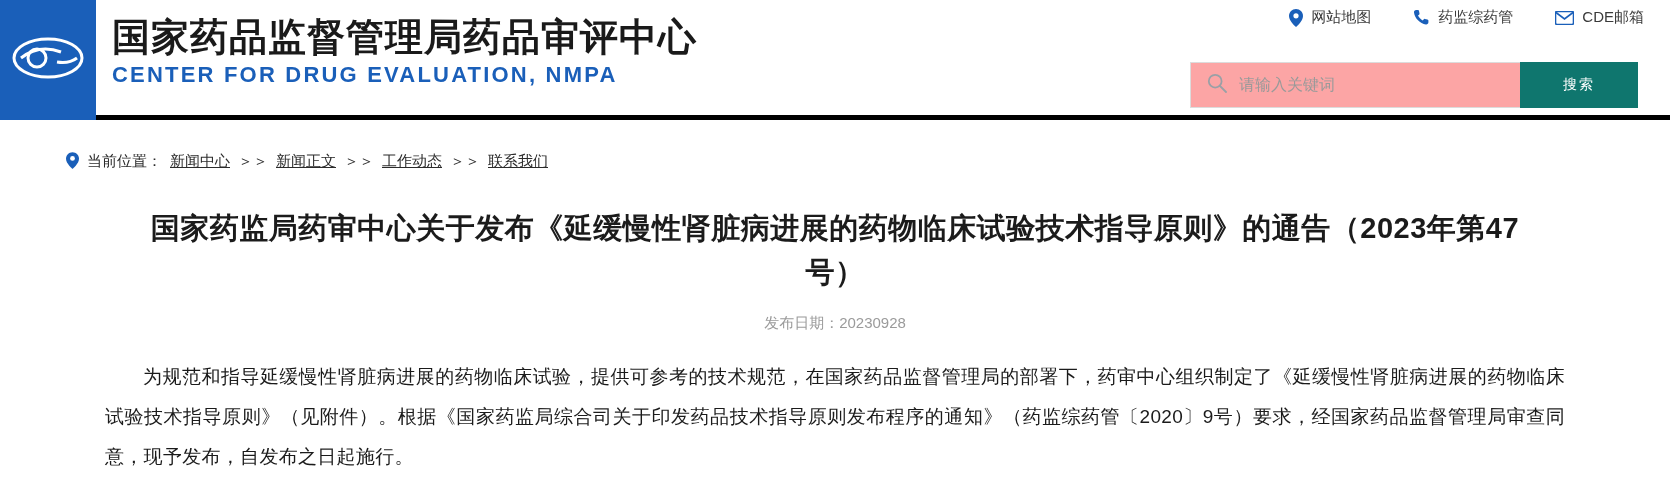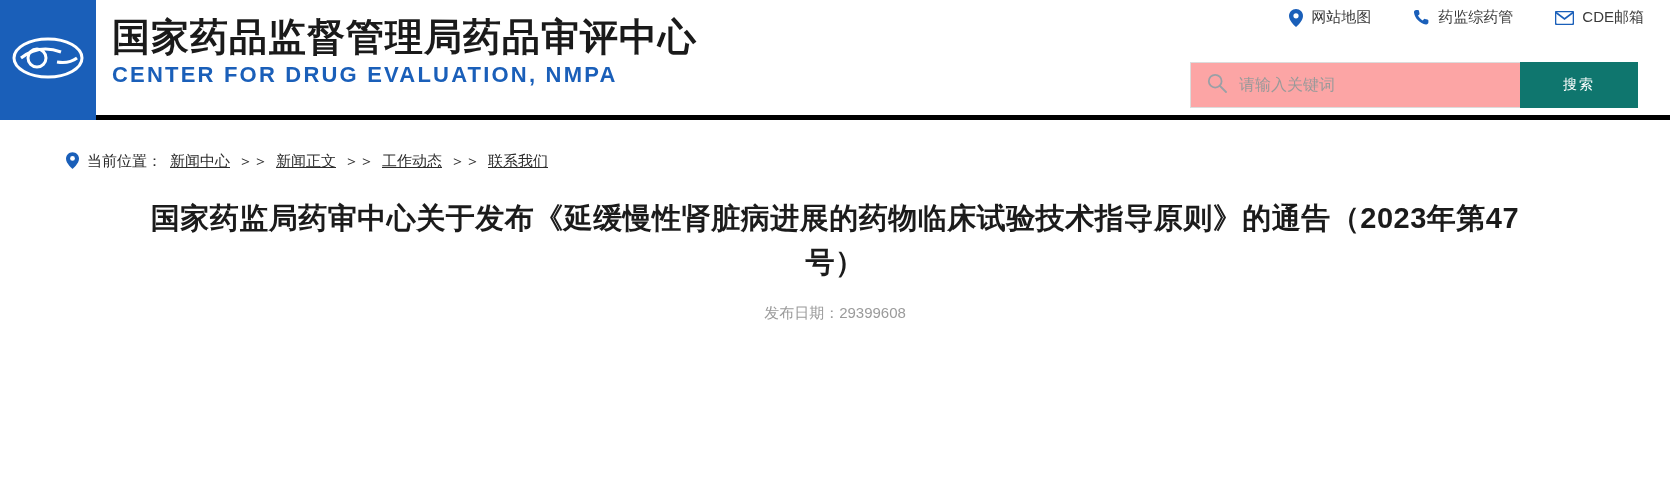--- a/index.html
+++ b/index.html
@@ -124,21 +124,21 @@
   .breadcrumb .sep { color: #2b2b2b; }
 
   
   .article {
     position: absolute;
     left: 0; top: 196px;
     width: 1670px;
   }
   .art-title {
     width: 1370px;
-    margin: 0 auto;
+    margin: 10px auto;
     text-align: center;
     font-size: 29px;
     font-weight: bold;
     color: #1b1b1b;
     line-height: 44px;
     letter-spacing: 0.5px;
   }
   .art-date {
     margin-top: 20px;
     text-align: center;
@@ -230,14 +230,17 @@
   <span class="sep">＞＞</span>
   <span class="crumb-link">新闻正文</span>
   <span class="sep">＞＞</span>
   <span class="crumb-link">工作动态</span>
   <span class="sep">＞＞</span>
   <span class="crumb-link">联系我们</span>
 </div>
 
 <div class="article">
   <h1 class="art-title">国家药监局药审中心关于发布《延缓慢性肾脏病进展的药物临床试验技术指导原则》的通告（2023年第47号）</h1>
-  <div class="art-date">发布日期：29399608</div>
+  <div class="art-date">发布日期：20230928</div>
+  <div class="art-body">
+    <p>为规范和指导延缓慢性肾脏病进展的药物临床试验，提供可参考的技术规范，在国家药品监督管理局的部署下，药审中心组织制定了《延缓慢性肾脏病进展的药物临床试验技术指导原则》（见附件）。根据《国家药监局综合司关于印发药品技术指导原则发布程序的通知》（药监综药管〔2020〕9号）要求，经国家药品监督管理局审查同意，现予发布，自发布之日起施行。</p>
+  </div>
 </div>
 
 </body></html>

